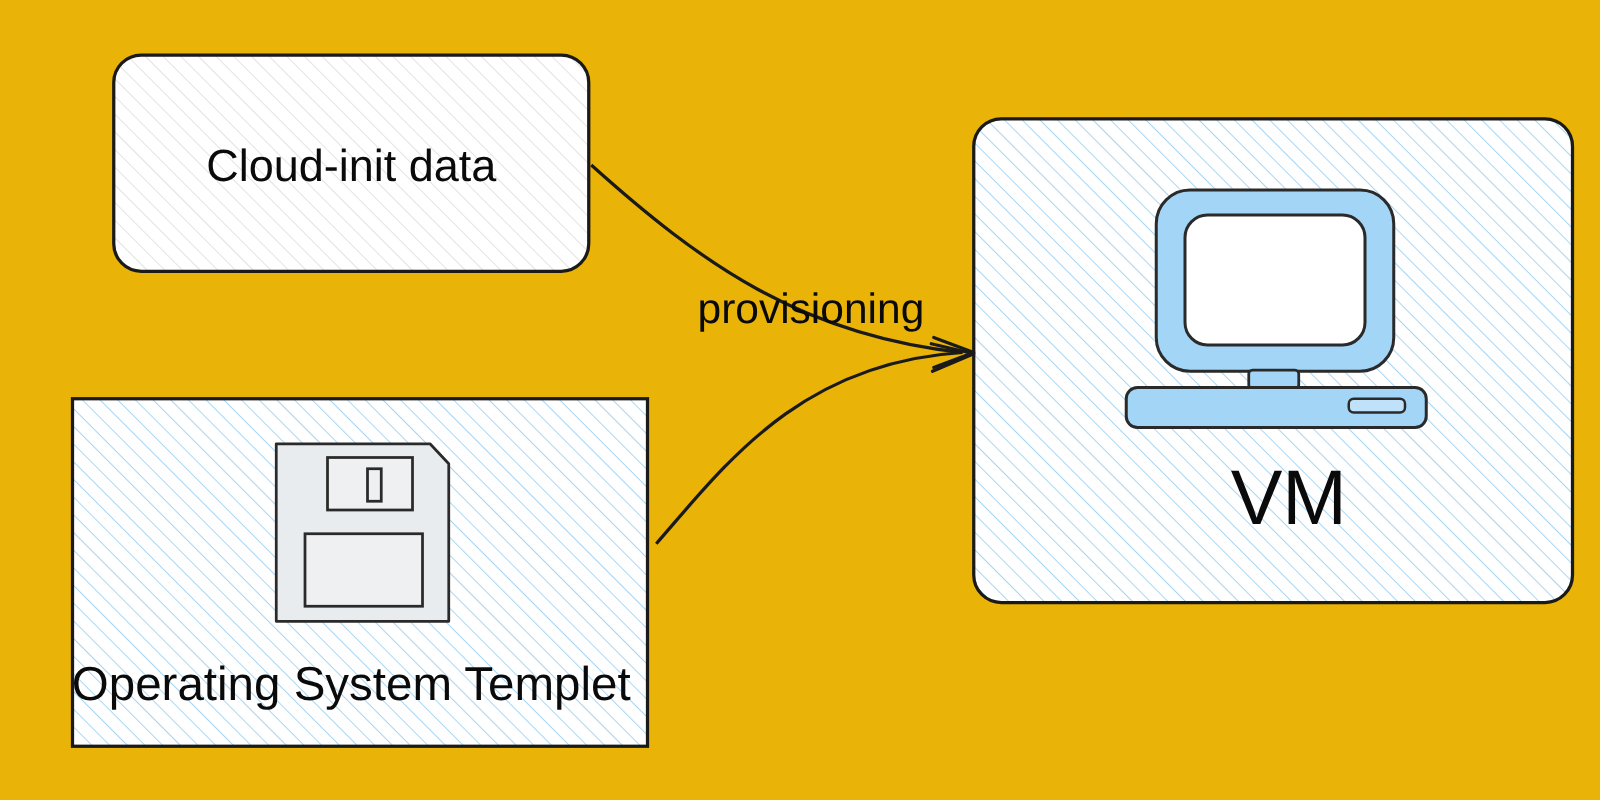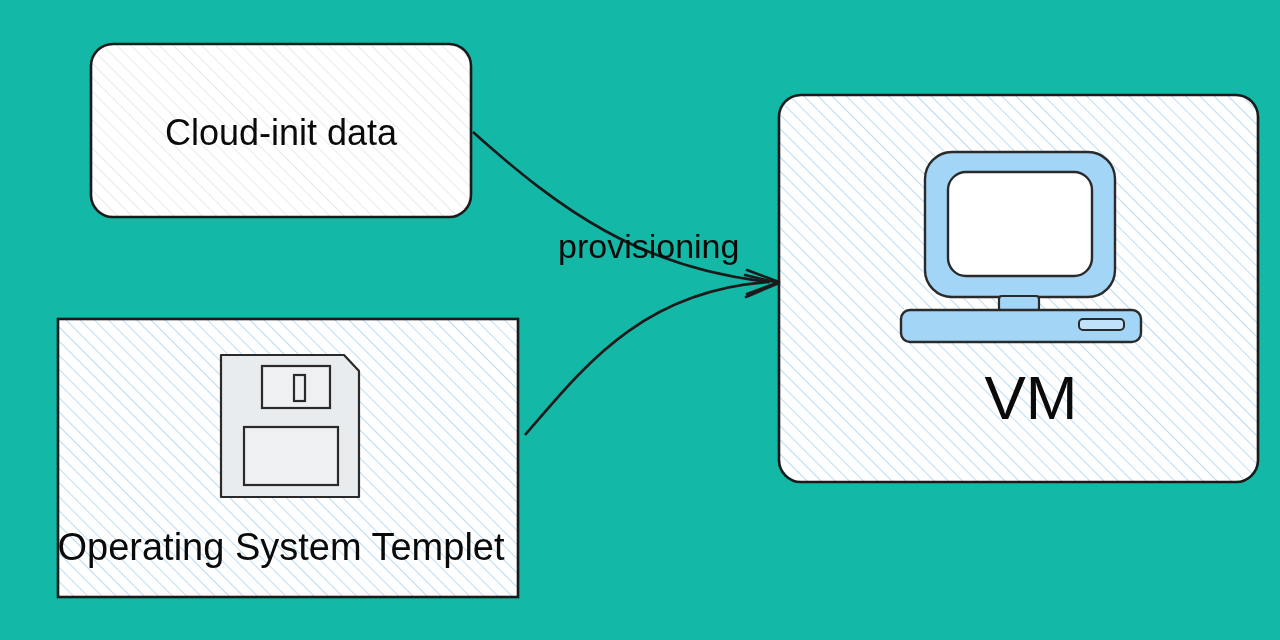--- a/index.html
+++ b/index.html
@@ -10,21 +10,21 @@
   body {
     width: 1280px;
     height: 640px;
     overflow: hidden;
     font-family: "Liberation Sans", sans-serif;
   }
   #diagram-root {
     position: relative;
     width: 1280px;
     height: 640px;
-    background: #14b8a6;
+    background: #eab308;
   }
   svg.canvas {
     position: absolute;
     left: 0;
     top: 0;
     width: 1280px;
     height: 640px;
     display: block;
   }
   .node-label {

